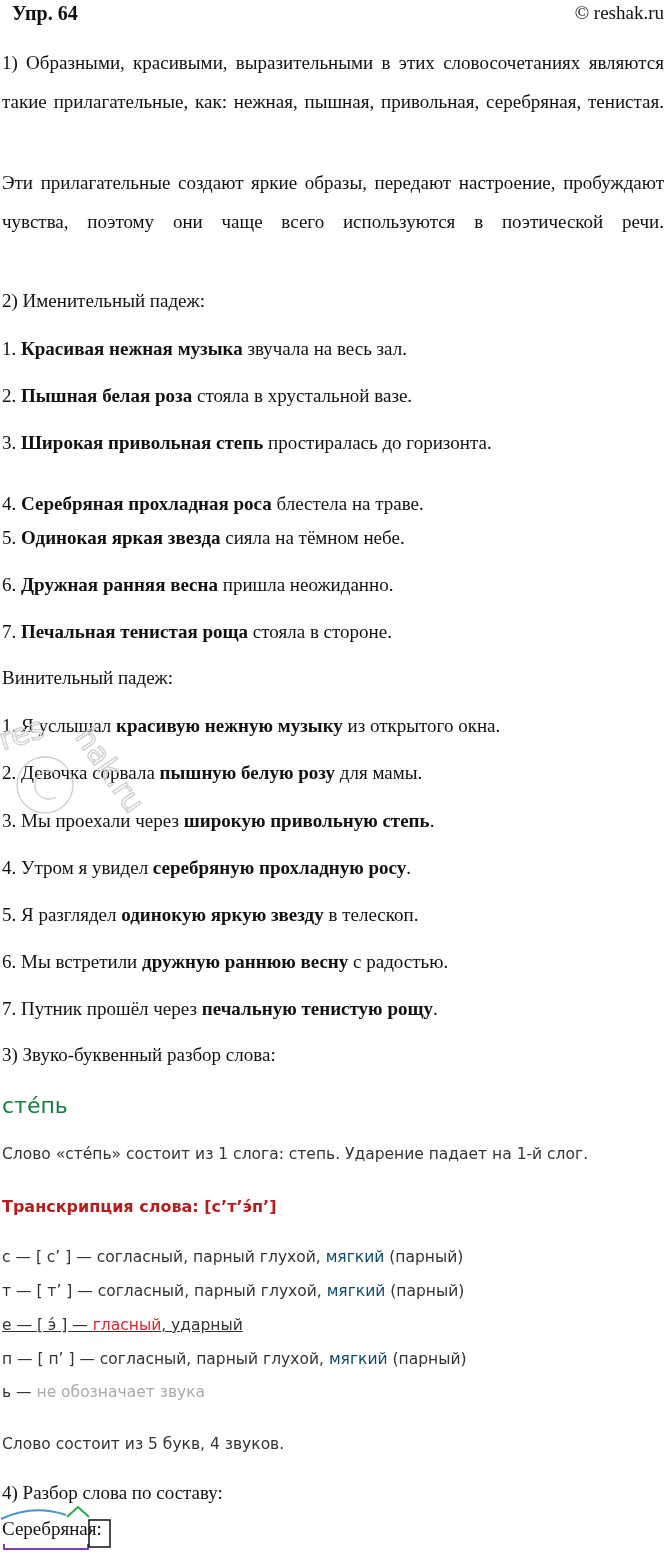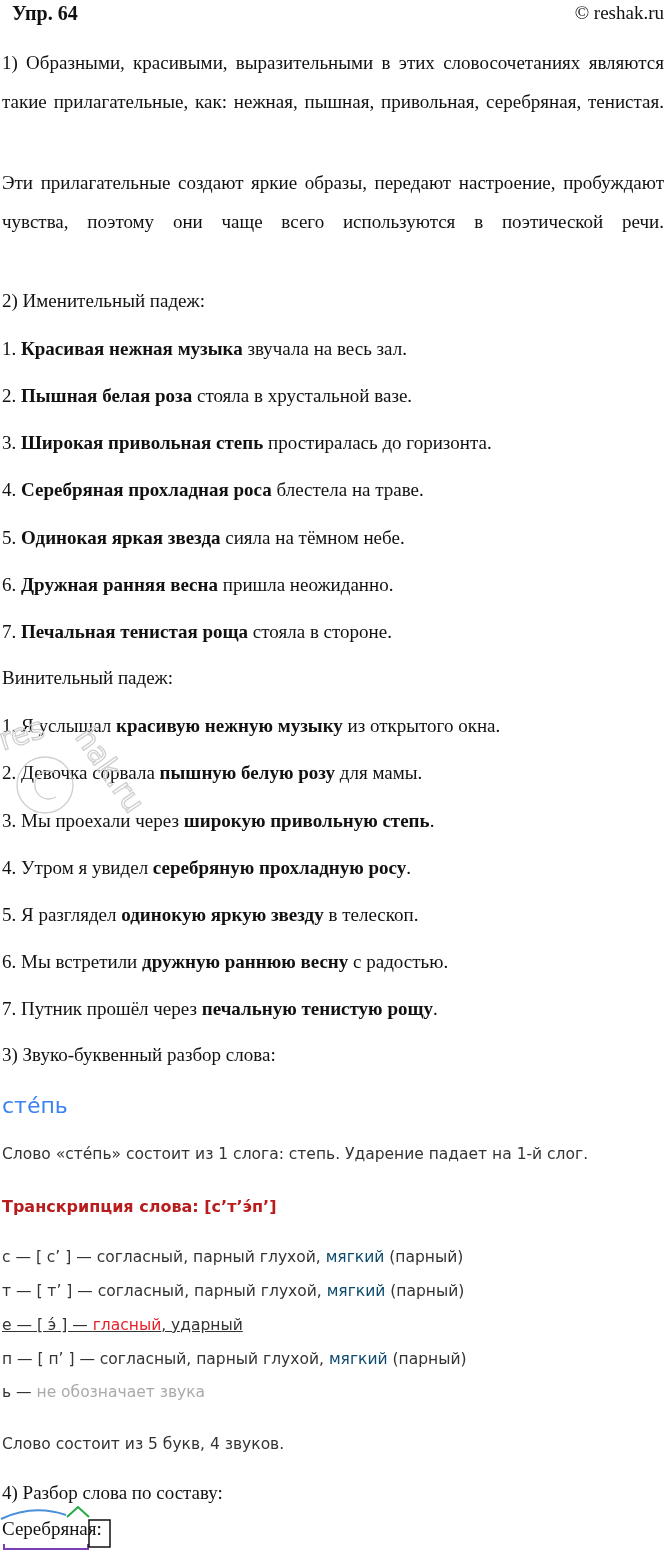--- a/index.html
+++ b/index.html
@@ -6,21 +6,21 @@
   body { width: 666px; height: 1560px; position: relative; overflow: hidden;
          font-family: "Liberation Serif", serif; color: #111; }
   .serif { font-family: "Liberation Serif", serif; font-size: 19px; line-height: 24px; }
   .sans { font-family: "DejaVu Sans", sans-serif; color: #333; }
   .abs { position: absolute; left: 2px; }
   .header-left { position: absolute; left: 2px; top: 2px; font-weight: bold; font-size: 20px; margin-left: 10px; }
   .header-right { position: absolute; right: 2px; top: 2px; font-size: 19px; }
   .just { text-align: justify; text-align-last: justify; width: 662px; }
   .nolast { text-align-last: left; }
   b { font-weight: bold; }
-  .word-title { font-size: 22px; color: #3b82f6; }
+  .word-title { font-size: 22px; color: #15803d; }
   .small { font-size: 15.5px; }
   .green { color: #0c4a6e; }
   .red { color: #e8202a; }
   .grey { color: #aaaaaa; }
   .tr-bold { font-weight: bold; font-size: 16px; color: #b91c1c; }
   .watermark { position: absolute; left: 0px; top: 705px; width: 150px; height: 140px; pointer-events: none; }
   .morph { position: absolute; left: 2px; top: 1518px; font-size: 19px; }
 </style>
 </head>
 <body>
@@ -35,21 +35,21 @@
   <div class="abs serif just" style="top:164px; line-height:38.5px;">
     <span>Эти прилагательные создают яркие образы, передают настроение, пробуждают чувства, поэтому они чаще всего используются в поэтической речи.</span>
   </div>
 
   <div class="abs serif" style="top:289px;">2) Именительный падеж:</div>
 
   <div id="nom-list">
     <div class="abs serif" style="top:337px;"><span>1. </span><b>Красивая нежная музыка</b><span> звучала на весь зал.</span></div>
     <div class="abs serif" style="top:384px;"><span>2. </span><b>Пышная белая роза</b><span> стояла в хрустальной вазе.</span></div>
     <div class="abs serif" style="top:431px;"><span>3. </span><b>Широкая привольная степь</b><span> простиралась до горизонта.</span></div>
-    <div class="abs serif" style="top:478px;"><span>4. </span><b>Серебряная прохладная роса</b><span> блестела на траве.</span></div>
+    <div class="abs serif" style="top:492px;"><span>4. </span><b>Серебряная прохладная роса</b><span> блестела на траве.</span></div>
     <div class="abs serif" style="top:526px;"><span>5. </span><b>Одинокая яркая звезда</b><span> сияла на тёмном небе.</span></div>
     <div class="abs serif" style="top:573px;"><span>6. </span><b>Дружная ранняя весна</b><span> пришла неожиданно.</span></div>
     <div class="abs serif" style="top:620px;"><span>7. </span><b>Печальная тенистая роща</b><span> стояла в стороне.</span></div>
   </div>
 
   <div class="abs serif" style="top:666px;">Винительный падеж:</div>
 
   <div>
     <div class="abs serif" style="top:714px;"><span>1. Я услышал </span><b>красивую нежную музыку</b><span> из открытого окна.</span></div>
     <div class="abs serif" style="top:761px;"><span>2. Девочка сорвала </span><b>пышную белую розу</b><span> для мамы.</span></div>

